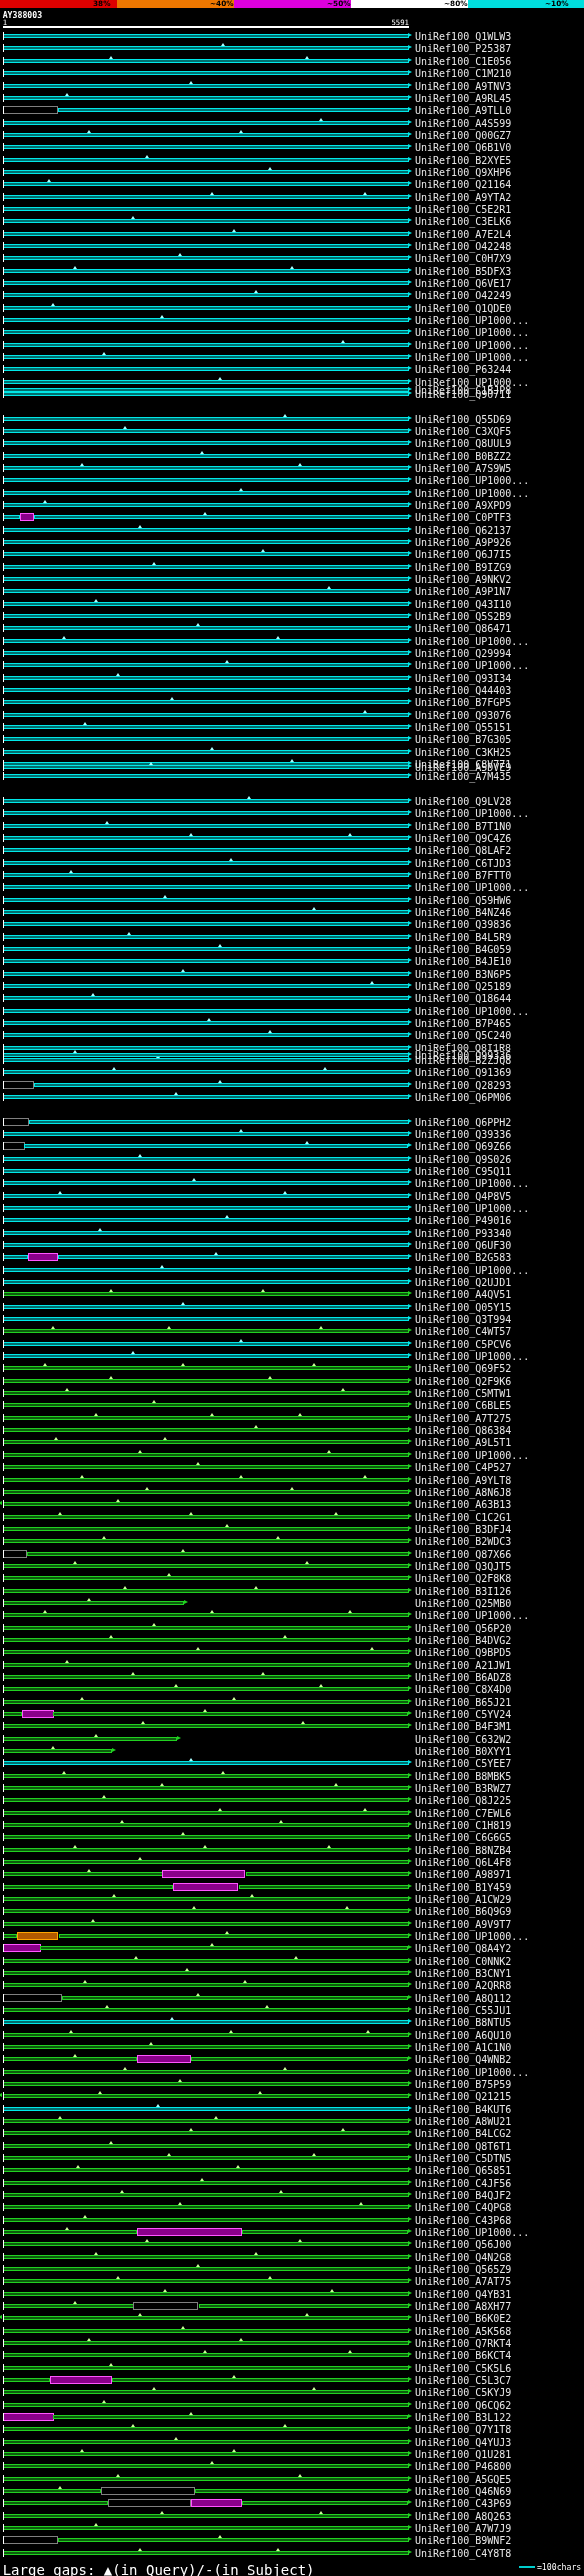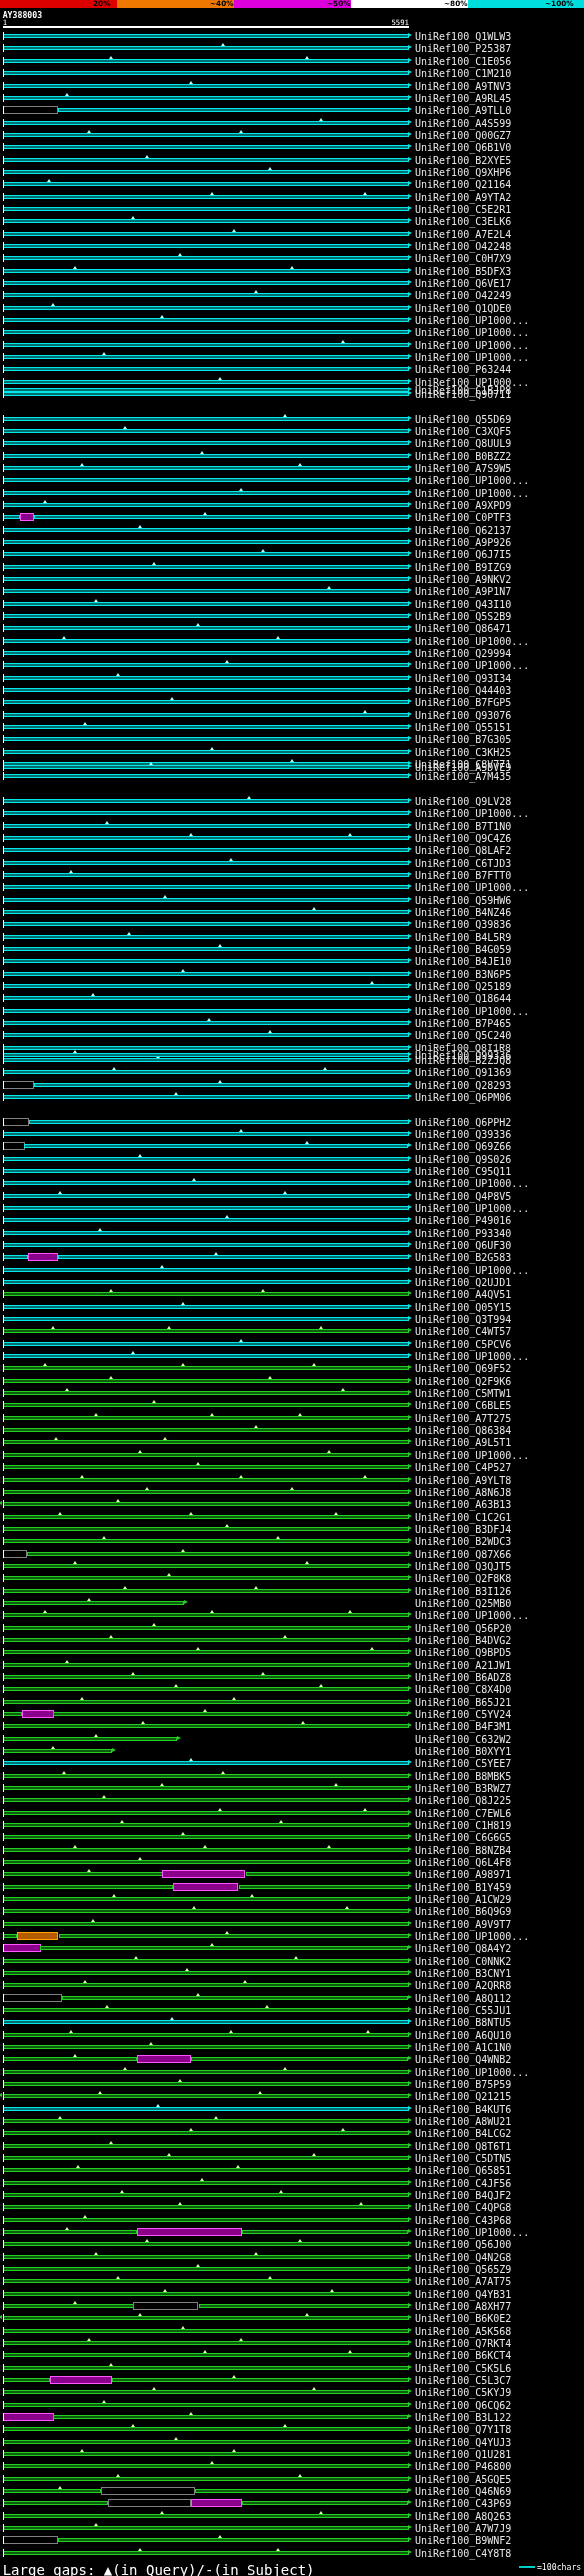--- a/index.html
+++ b/index.html
@@ -37,25 +37,25 @@
 </head>
 <body>
 
 <div id="stage">
   <div id="key">
       <div class="keyseg" style="background: rgb(221, 0, 0);"></div>
       <div class="keyseg" style="background: rgb(238, 119, 0);"></div>
       <div class="keyseg" style="background: rgb(221, 0, 221);"></div>
       <div class="keyseg" style="background: rgb(255, 255, 255);"></div>
       <div class="keyseg" style="background: rgb(0, 221, 221);"></div>
-      <div class="keylabel" style="left: 93px;">20%</div>
+      <div class="keylabel" style="left: 93px;">38%</div>
       <div class="keylabel" style="left: 210px;">~40%</div>
       <div class="keylabel" style="left: 327px;">~50%</div>
       <div class="keylabel" style="left: 444px;">~80%</div>
-      <div class="keylabel" style="left: 545px;">~100%</div>
+      <div class="keylabel" style="left: 545px;">~10%</div>
     </div>
   <div id="qname">AY388003</div>
   <div id="ruler-start">1</div>
   <div id="ruler-end">5591</div>
   <div id="ruler-line"></div>
   <div id="hits">
       <div class="hit-row" style="top: 30px;">
         <div class="seg seg-line" style="left: 2.7px; width: 406px; background: rgb(0, 110, 110); border-color: rgb(0, 232, 232);"></div>
         <div class="start-tick" style="left: 2.7px;"></div>
         <div class="arrow-r" style="left: 408px; border-left-color: rgb(0, 232, 232);"></div>

